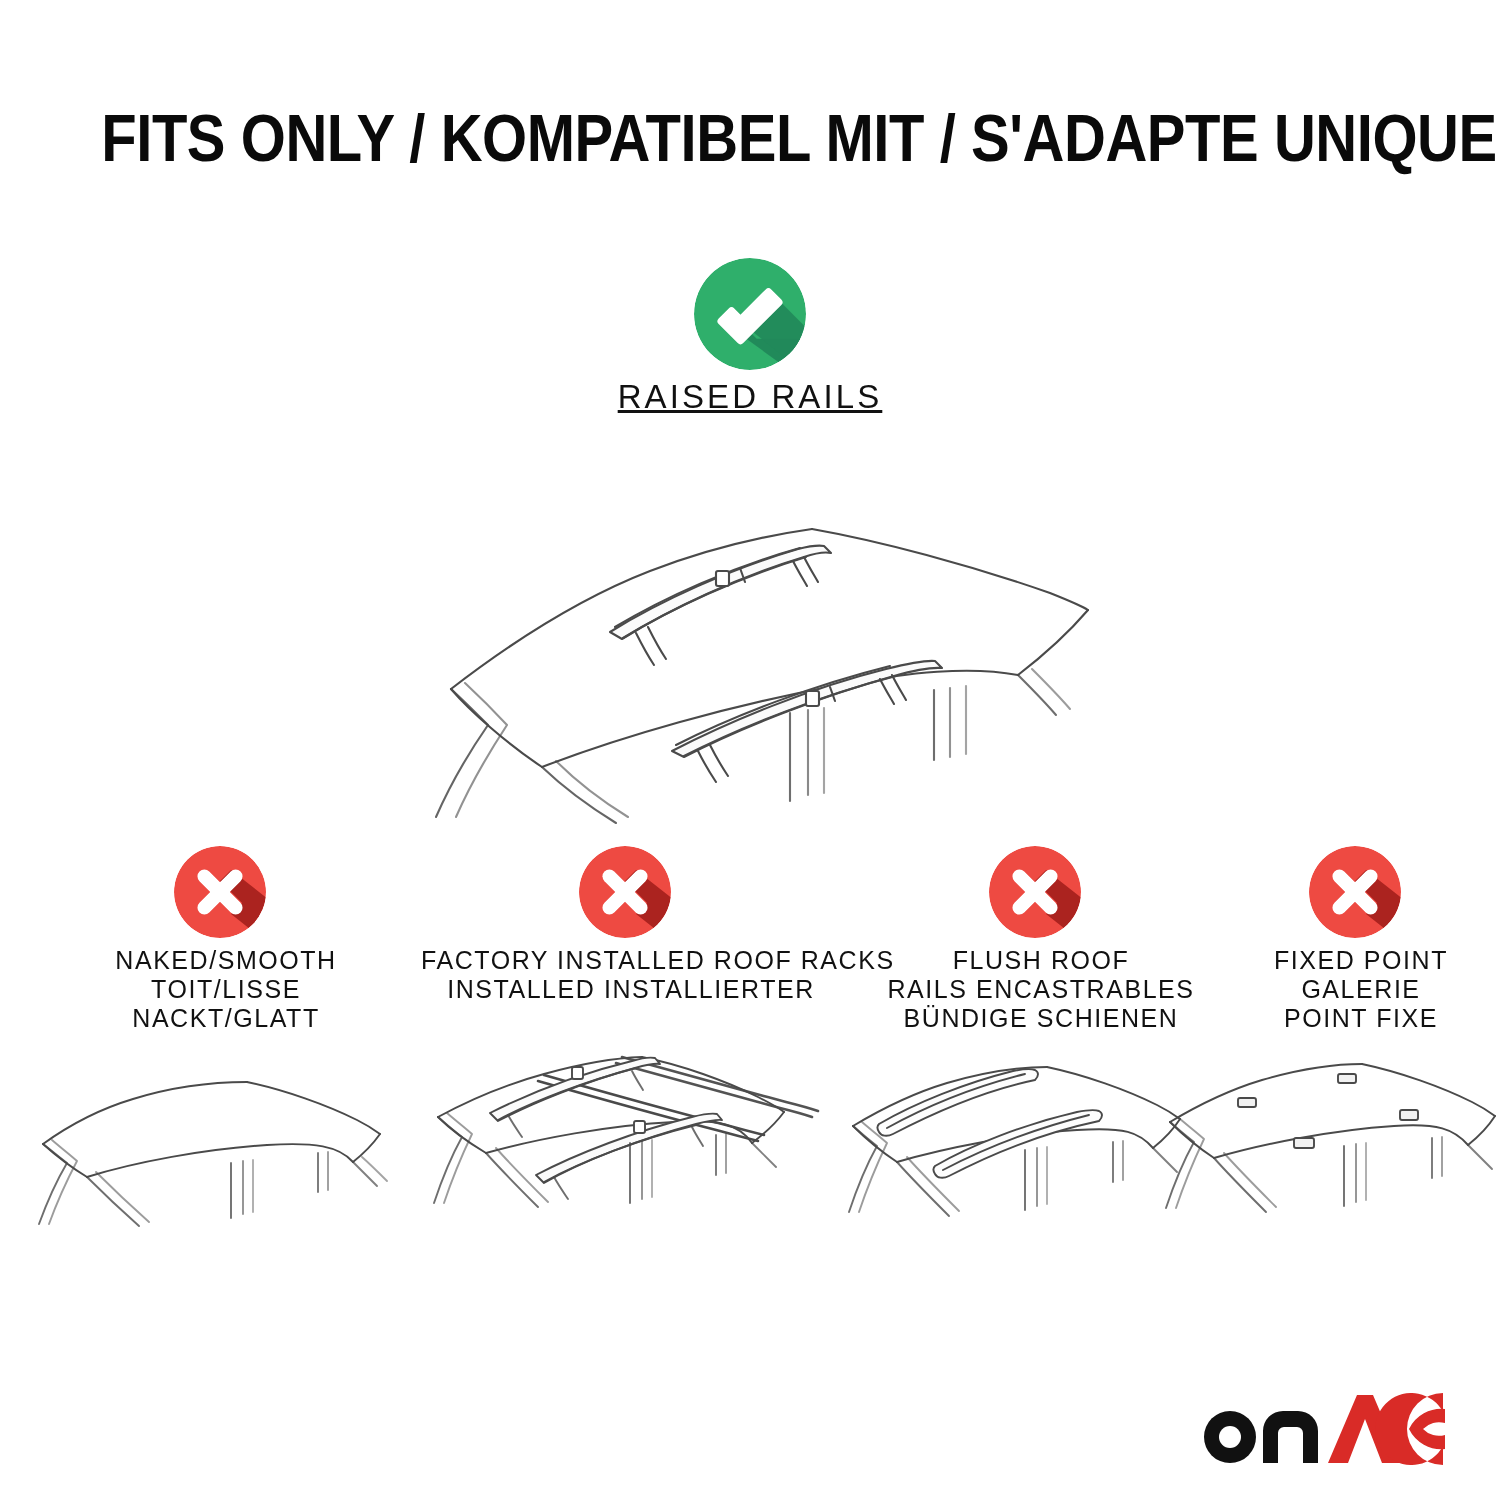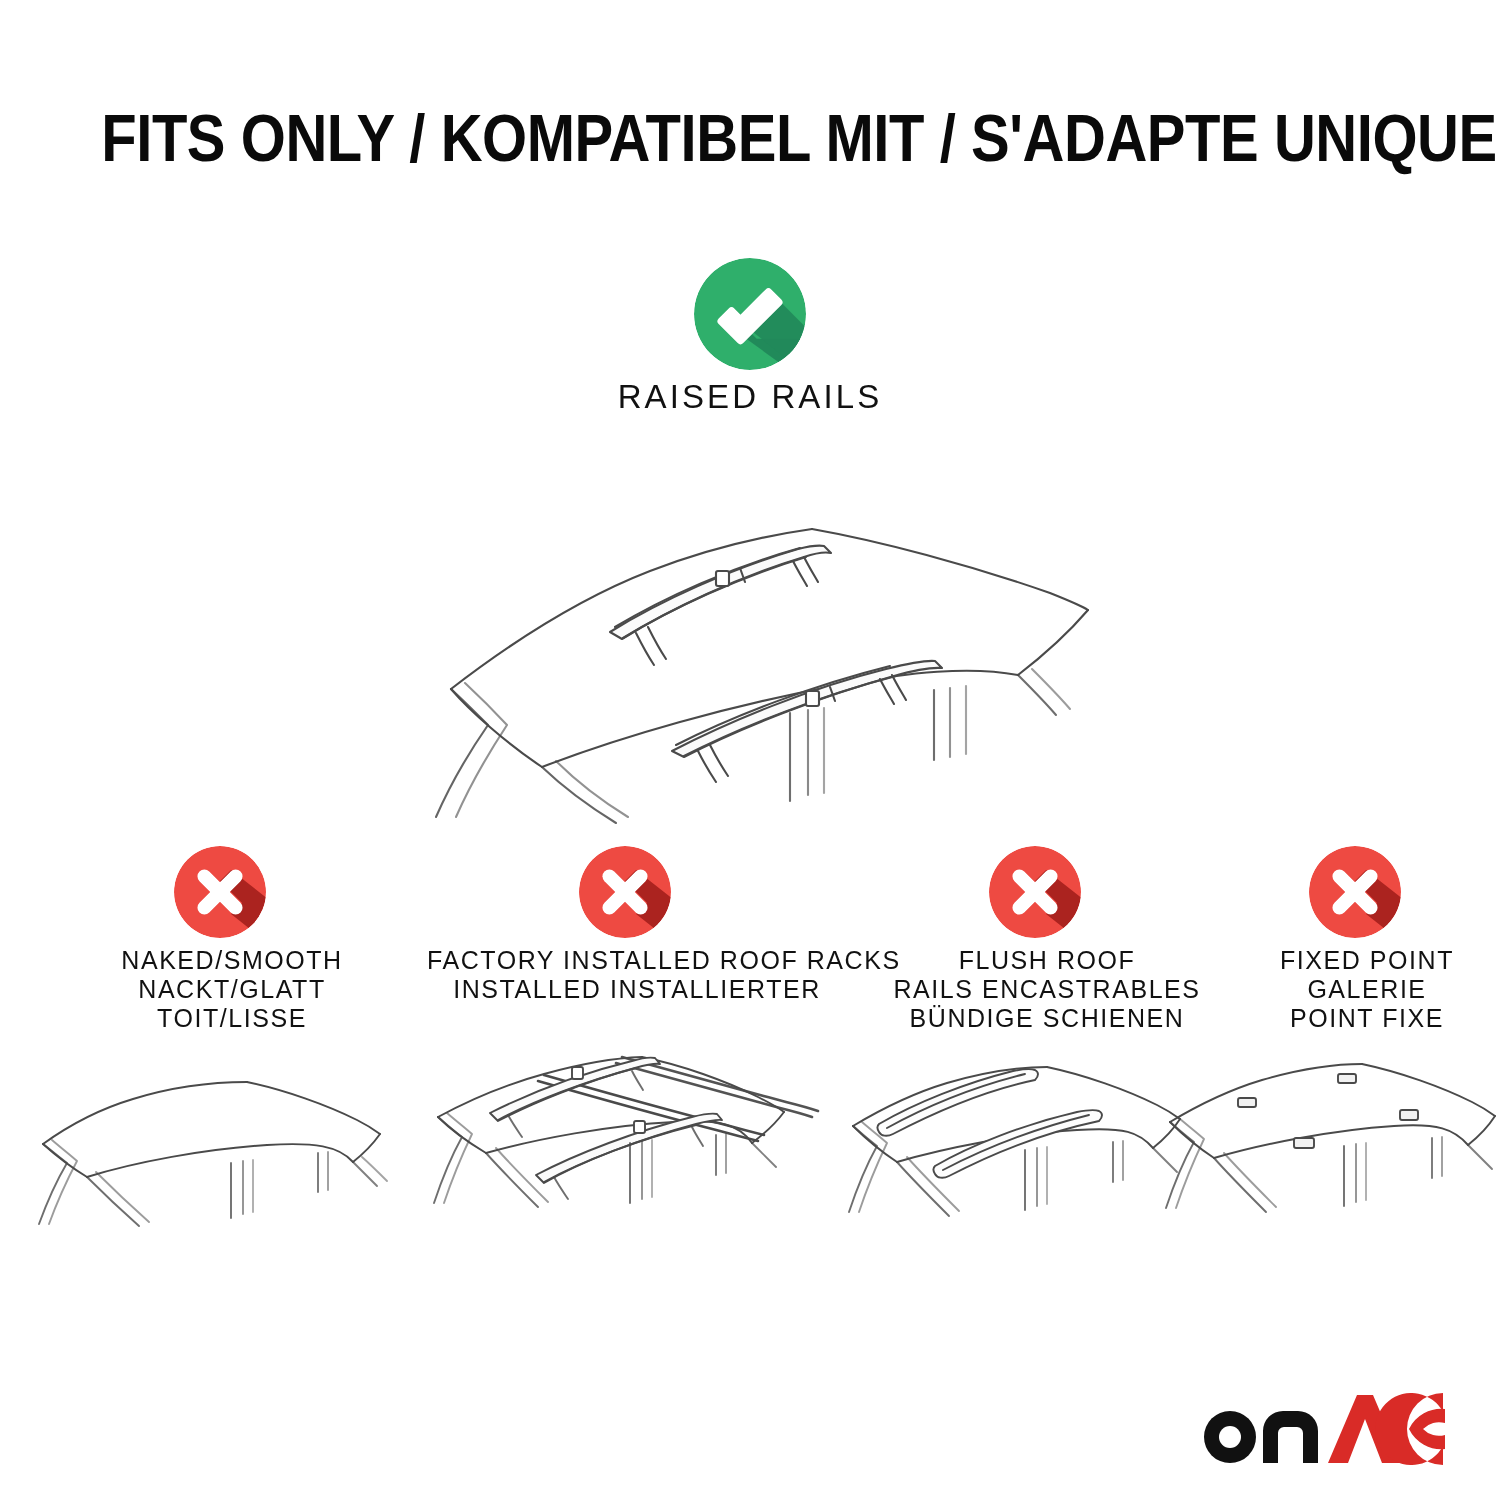--- a/index.html
+++ b/index.html
@@ -40,21 +40,21 @@
   .hero-text{
     position:absolute;
     left:0;top:378px;width:1500px;
     text-align:center;
     font-size:33px;
     line-height:38px;
     letter-spacing:3.1px;
     color:#111111;
     font-weight:400;
   }
-  .hero-text div{white-space:nowrap;}
+  .hero-text div{white-space:nowrap;text-decoration:underline;}
 
   .hero-art{
     position:absolute;
     left:410px;top:505px;
     width:700px;height:320px;
   }
 
   
   .cols{
     position:absolute;
@@ -66,21 +66,21 @@
     text-align:center;
   }
   .col .x-badge{
     position:absolute;
     width:92px;height:92px;
     top:0;
   }
   .col .label{
     position:absolute;
     top:100px;
-    left:12px;width:100%;
+    left:6px;width:100%;
     font-size:25px;
     line-height:29px;
     letter-spacing:1.55px;
     color:#111111;
     white-space:nowrap;
   }
   .col .label div{white-space:nowrap;}
 
   
   #col-0{left:20px;width:400px;}
@@ -201,22 +201,22 @@
             <path d="M50 38 L74 62 L62 74 L118 118 L118 70 L62 26 Z" fill="#A5201C" opacity="0.92"></path>
           </g>
           <g stroke="#ffffff" stroke-width="15" stroke-linecap="round">
             <line x1="33" y1="33" x2="67" y2="67"></line>
             <line x1="67" y1="33" x2="33" y2="67"></line>
           </g>
         </svg>
       </div>
       <div class="label">
         <div>NAKED/SMOOTH</div>
+        <div>TOIT/LISSE</div>
         <div>NACKT/GLATT</div>
-        <div>TOIT/LISSE</div>
       </div>
     </div>
 
     <div class="col" id="col-1">
       <div class="badge x-badge">
         <svg viewBox="0 0 100 100" xmlns="http://www.w3.org/2000/svg">
           <defs>
               <clipPath id="clipX1">
                 <circle cx="50" cy="50" r="50"></circle>
               </clipPath>

